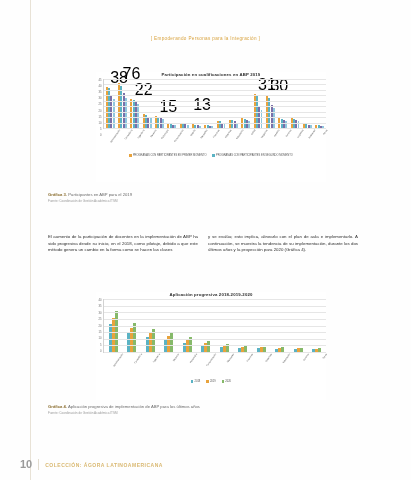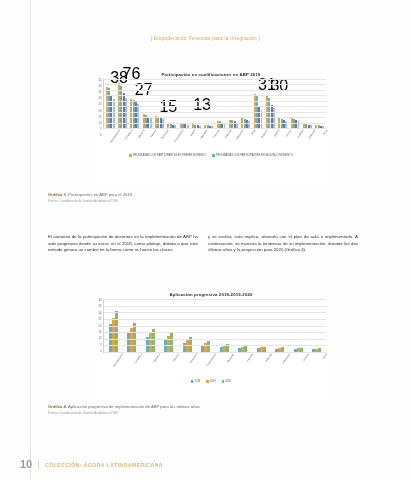--- a/index.html
+++ b/index.html
@@ -194,21 +194,21 @@
               <div class="bar" style="height: 86.6667%; background: rgb(91, 179, 196); width: 1.9px;"></div>
               <div class="bar" style="height: 71.1111%; background: rgb(123, 111, 168); width: 1.9px;"></div>
               <div class="bar" style="height: 62.2222%; background: rgb(143, 199, 222); width: 1.9px;"></div>
               <div class="vlabel" style="bottom: 91.1111%; position: absolute; left: 50%;">76</div>
             </div>
             <div class="group">
               <div class="bar" style="height: 60%; background: rgb(232, 163, 61); width: 1.9px;"></div>
               <div class="bar" style="height: 57.7778%; background: rgb(91, 179, 196); width: 1.9px;"></div>
               <div class="bar" style="height: 53.3333%; background: rgb(123, 111, 168); width: 1.9px;"></div>
               <div class="bar" style="height: 48.8889%; background: rgb(143, 199, 222); width: 1.9px;"></div>
-              <div class="vlabel" style="bottom: 60%; position: absolute; left: 50%;">27</div>
+              <div class="vlabel" style="bottom: 60%; position: absolute; left: 50%;">22</div>
             </div>
             <div class="group">
               <div class="bar" style="height: 28.8889%; background: rgb(232, 163, 61); width: 1.9px;"></div>
               <div class="bar" style="height: 26.6667%; background: rgb(91, 179, 196); width: 1.9px;"></div>
               <div class="bar" style="height: 22.2222%; background: rgb(123, 111, 168); width: 1.9px;"></div>
               <div class="bar" style="height: 20%; background: rgb(143, 199, 222); width: 1.9px;"></div>
               <div class="vlabel" style="bottom: 28.8889%; position: absolute; left: 50%; margin-left: 46px;">13</div>
             </div>
             <div class="group">
               <div class="bar" style="height: 24.4444%; background: rgb(232, 163, 61); width: 1.9px;"></div>

